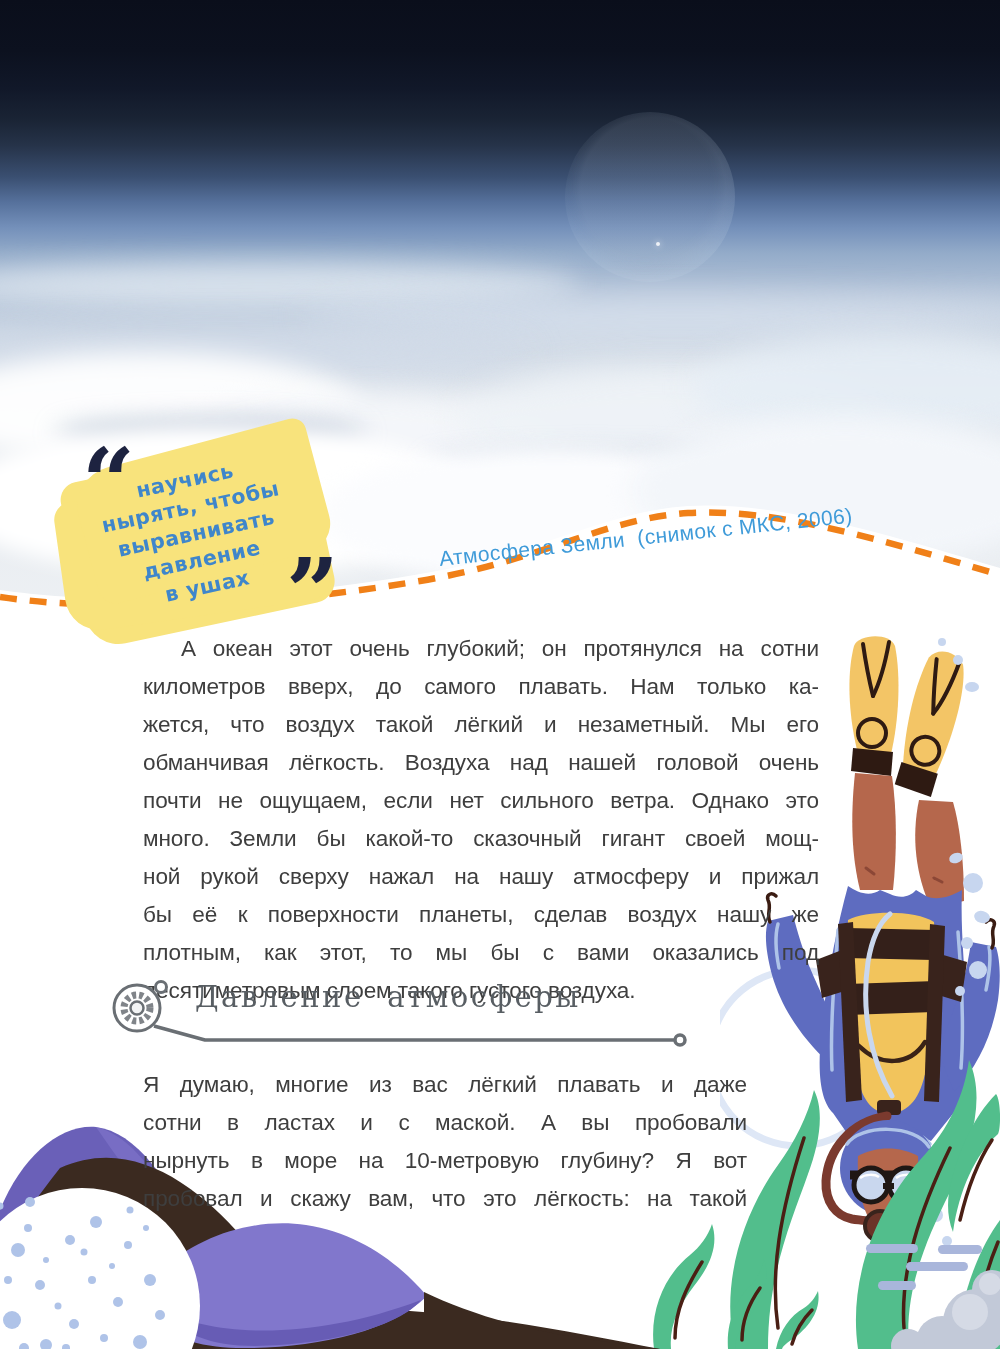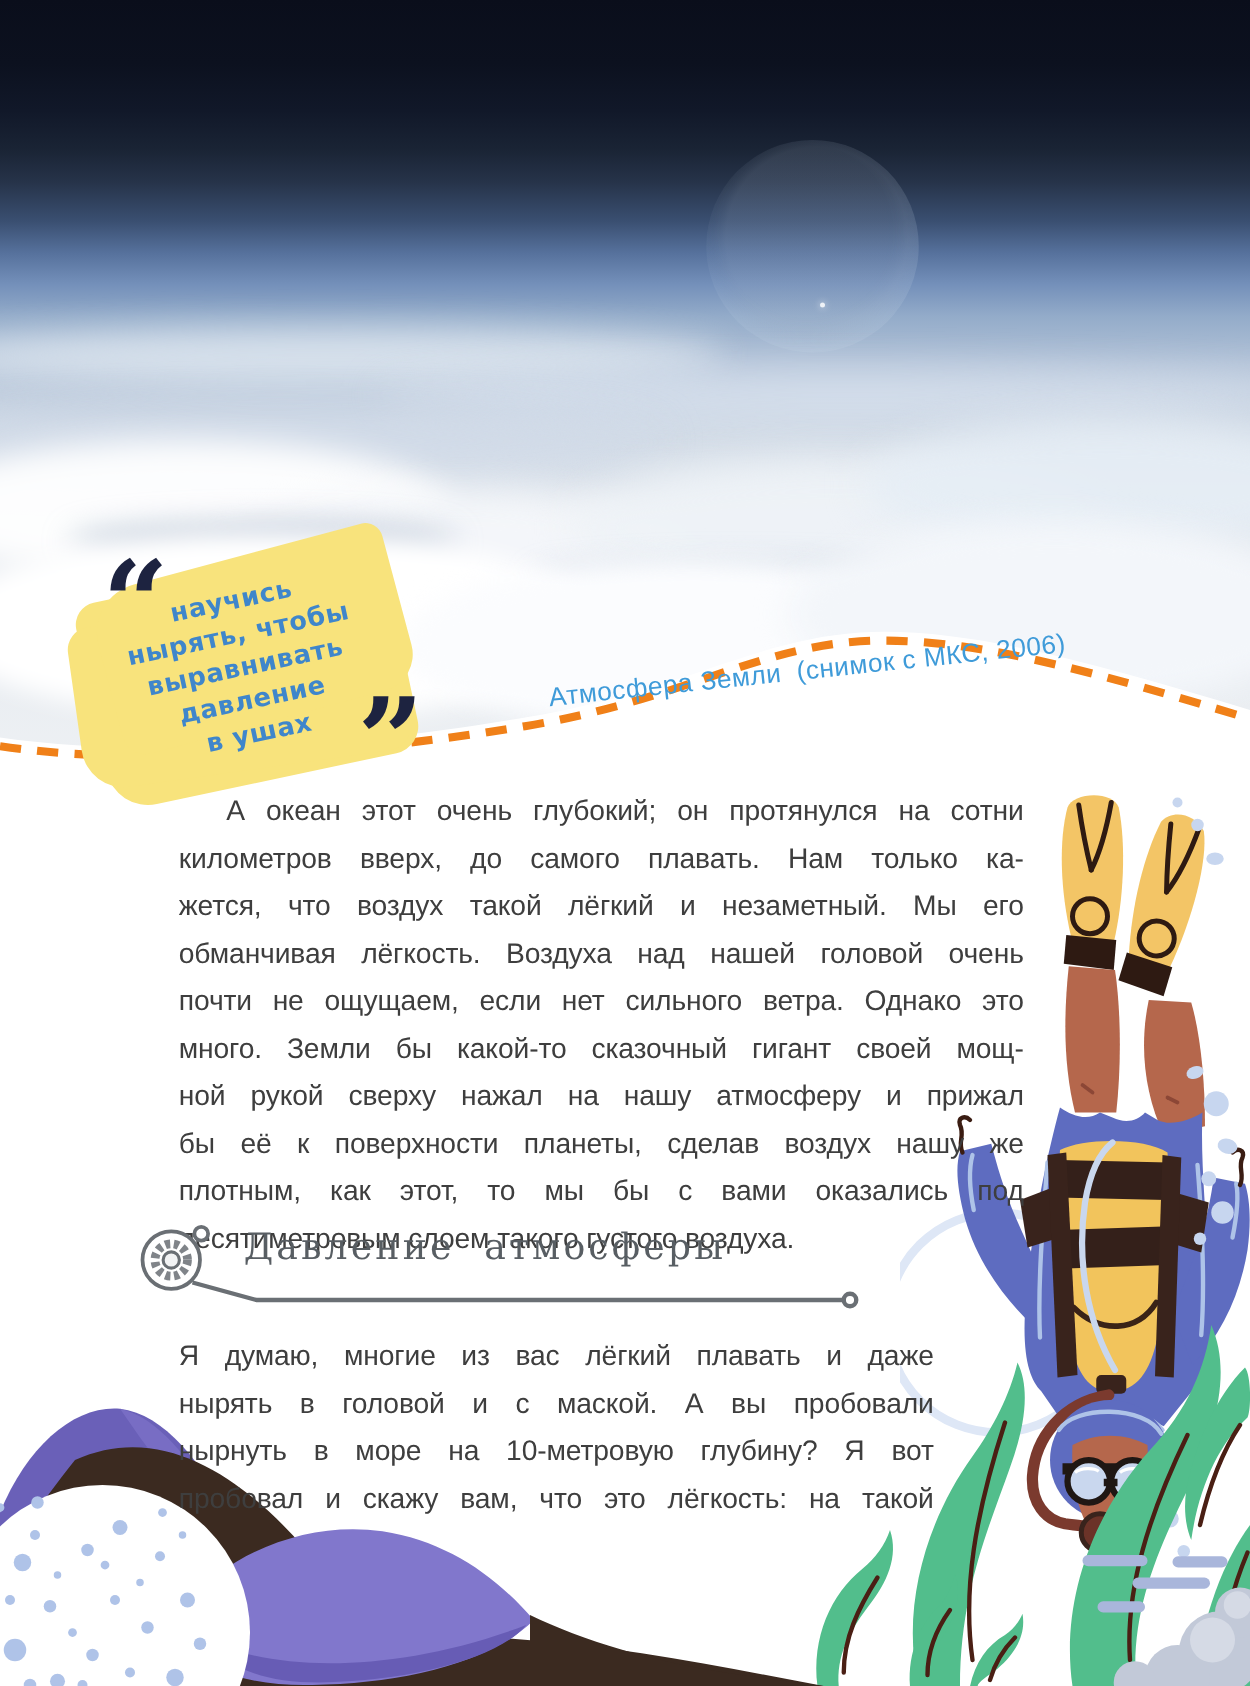--- a/index.html
+++ b/index.html
@@ -137,21 +137,21 @@
         <circle cx="29" cy="30" r="13" stroke-width="7" stroke-dasharray="4 3" opacity=".85"></circle>
         <circle cx="29" cy="30" r="6.5" fill="#f2f3f4" stroke-width="2.5"></circle>
         <circle cx="53" cy="9" r="5.5" fill="#ffffff" stroke-width="3"></circle>
       </g>
     </svg>
     <h2>Давление атмосферы</h2>
   </div>
 
   <div class="para p2">
     <div class="ln">Я думаю, многие из вас лёгкий плавать и даже</div>
-    <div class="ln">нырять в головой и с маской. А вы пробовали</div>
+    <div class="ln">сотни в ластах и с маской. А вы пробовали</div>
     <div class="ln">нырнуть в море на 10-метровую глубину? Я вот</div>
     <div class="ln">пробовал и скажу вам, что это лёгкость: на такой</div>
   </div>
 
   <svg class="art" style="left:720px;top:630px;" width="280" height="620" viewBox="0 0 280 620">
 
     <circle cx="78" cy="428" r="88" fill="none" stroke="#dee7f6" stroke-width="7"></circle>
 
     <g>
       <path d="M137,120 C128,82 127,42 134,16 C138,4 170,2 175,16 C181,46 179,90 171,124 Z" fill="#f3c566"></path>

